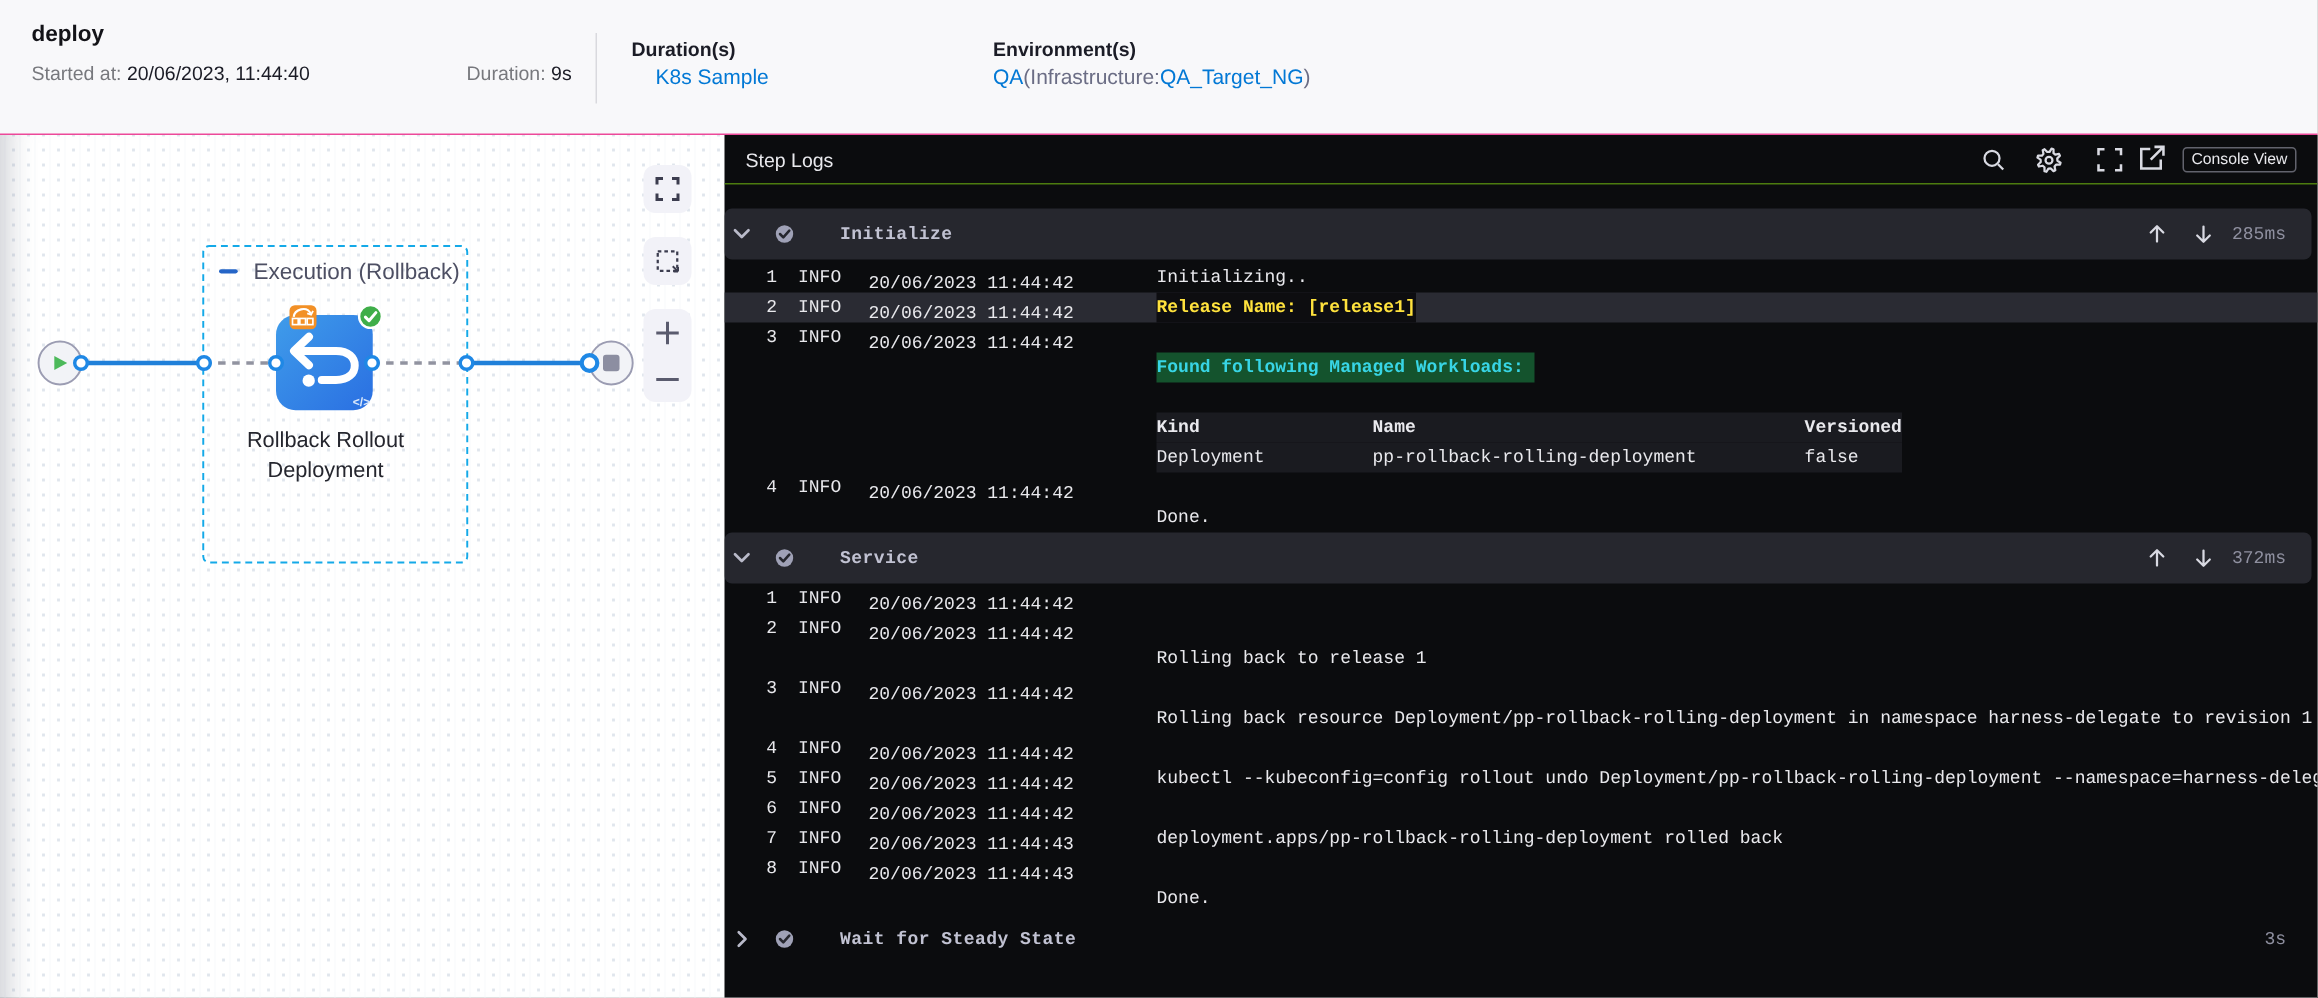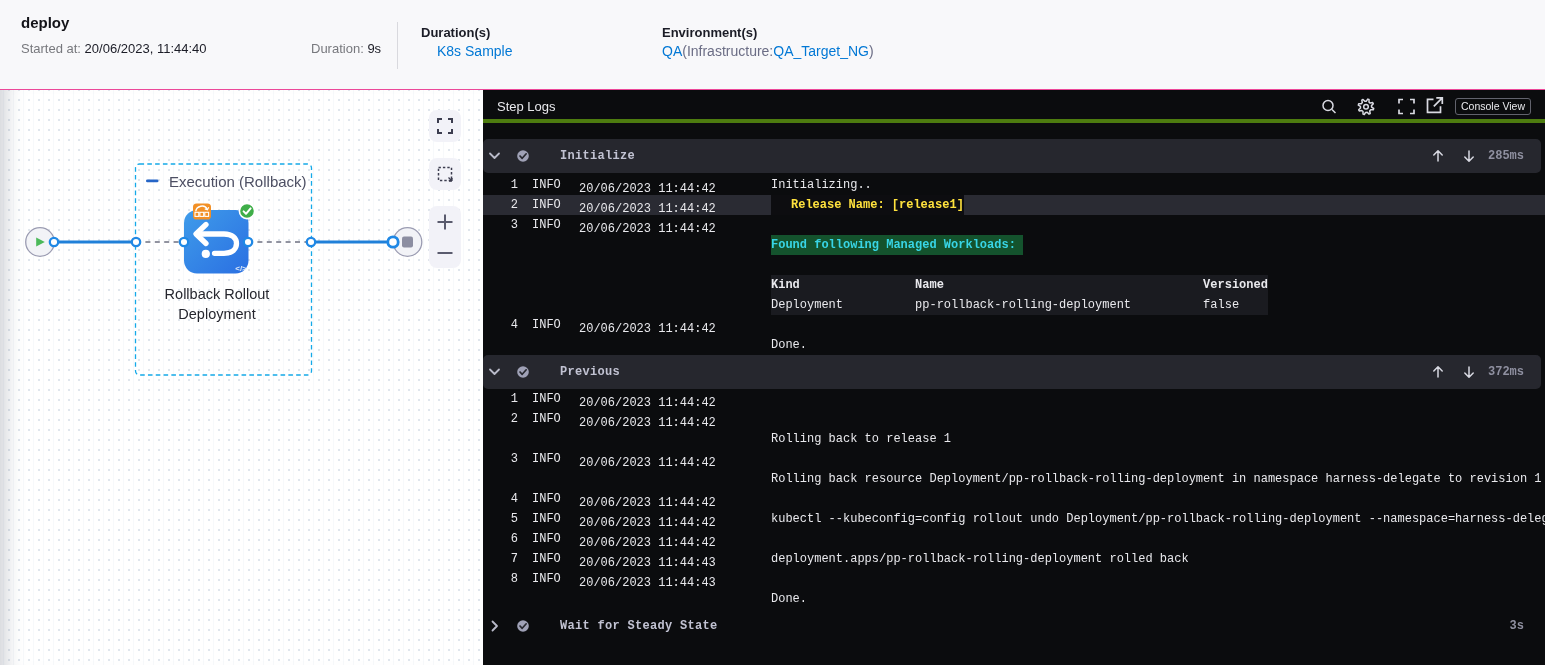--- a/index.html
+++ b/index.html
@@ -32,42 +32,42 @@
   #node-label { position:absolute; left:136px; top:194px; width:162px; text-align:center;
     font-size:14.5px; line-height:20px; color:#25262e; }
 
   .zbtn { position:absolute; left:429px; width:32px; background:#f2f2f8; border-radius:8px; }
 
   
   #panel { position:absolute; left:483px; top:90px; width:1062px; height:575px;
     background:#0b0c0e; overflow:hidden;
     font-family:"Liberation Mono", monospace; }
   #p-head { position:absolute; left:0; top:0; width:1062px; height:33px;
-    border-bottom:4px solid #4d7c0f; }
+    border-bottom:1px solid #4d7c0f; }
   #p-head .title { position:absolute; left:14px; top:0; line-height:33px; font-size:13px;
     color:#e9e9ed; font-family:"Liberation Sans", sans-serif; }
   #consoleview { position:absolute; left:972px; top:8px; width:76px; height:17px;
     border:1px solid #62636d; border-radius:3px; color:#e9e9ed;
     font-family:"Liberation Sans", sans-serif; font-size:10.5px;
     text-align:center; line-height:15px; }
 
   .secbar { position:absolute; left:0; width:1058px; height:34px;
     background:#26272e; border-radius:5px; }
   .sec-title { position:absolute; left:77px; top:0; font-size:12px; font-weight:bold;
     letter-spacing:0.3px; color:#c1c2d2; line-height:34px; }
-  .sec-dur { position:absolute; right:17px; top:0; font-size:12px; color:#8f90a0; line-height:34px;font-weight:bold; }
+  .sec-dur { position:absolute; right:17px; top:0; font-size:12px; color:#8f90a0; line-height:34px; }
 
   .lrow { position:absolute; left:0; width:1062px; height:20px; font-size:12px;
     line-height:20px; color:#e9e9ed; white-space:pre; }
   .lrow .num { position:absolute; left:0; top:0; width:35px; text-align:right; }
   .lrow .lvl { position:absolute; left:49px; top:0; }
   .lrow .ts  { position:absolute; left:96px; top:4px; }
   .lrow .msg { position:absolute; left:288px; top:0; }
   .hl { background:#2a2b33; }
-  .yellow { color:#ffe23d; font-weight:bold; background:#0d0d10;padding-left:20px; }
+  .yellow { color:#ffe23d; font-weight:bold; background:#0d0d10; }
   .cyan { color:#38d5e5; font-weight:bold; background:#14532d; }
   .tbl { background:#1a1b20; font-weight:bold; }
   .tbl2 { background:#1a1b20; }
 </style>
 
 </head>
 <body>
 
 <div id="topbar">
   <div id="t-title">deploy</div>
@@ -216,21 +216,21 @@
       <div class="lrow" style="top: 185px;"><span class="msg tbl">Kind                Name                                    Versioned</span></div>
       <div class="lrow" style="top: 205px;"><span class="msg tbl2">Deployment          pp-rollback-rolling-deployment          false    </span></div>
       <div class="lrow" style="top: 225px;"><span class="num">4</span><span class="lvl">INFO</span><span class="ts">20/06/2023 11:44:42</span></div>
       <div class="lrow" style="top: 245px;"><span class="msg">Done.</span></div>
       <div class="secbar" style="top: 265px;">
         <svg width="60" height="34" style="position:absolute;left:0;top:0;">
           <path d="M7 14.5 L11.5 19 L16 14.5" stroke="#b9bac9" stroke-width="1.8" fill="none" stroke-linecap="round" stroke-linejoin="round"></path>
           <circle cx="40" cy="17" r="5.8" fill="#9fa1b6"></circle>
           <path d="M37 17 L39.2 19.3 L43.2 14.8" stroke="#26272e" stroke-width="1.7" fill="none" stroke-linecap="round" stroke-linejoin="round"></path>
         </svg>
-        <div class="sec-title">Previous</div>
+        <div class="sec-title">Service</div>
         <svg width="80" height="34" style="position:absolute;left:940px;top:0;">
           <g stroke="#d8d9e2" stroke-width="1.5" fill="none" stroke-linecap="round" stroke-linejoin="round">
             <path d="M15 22 V12 M10.8 16 L15 11.8 L19.2 16"></path>
             <path d="M46 12 V22 M41.8 18 L46 22.2 L50.2 18"></path>
           </g>
         </svg>
         <div class="sec-dur">372ms</div>
       </div>
       <div class="lrow" style="top: 299px;"><span class="num">1</span><span class="lvl">INFO</span><span class="ts">20/06/2023 11:44:42</span></div>
       <div class="lrow" style="top: 319px;"><span class="num">2</span><span class="lvl">INFO</span><span class="ts">20/06/2023 11:44:42</span></div>

